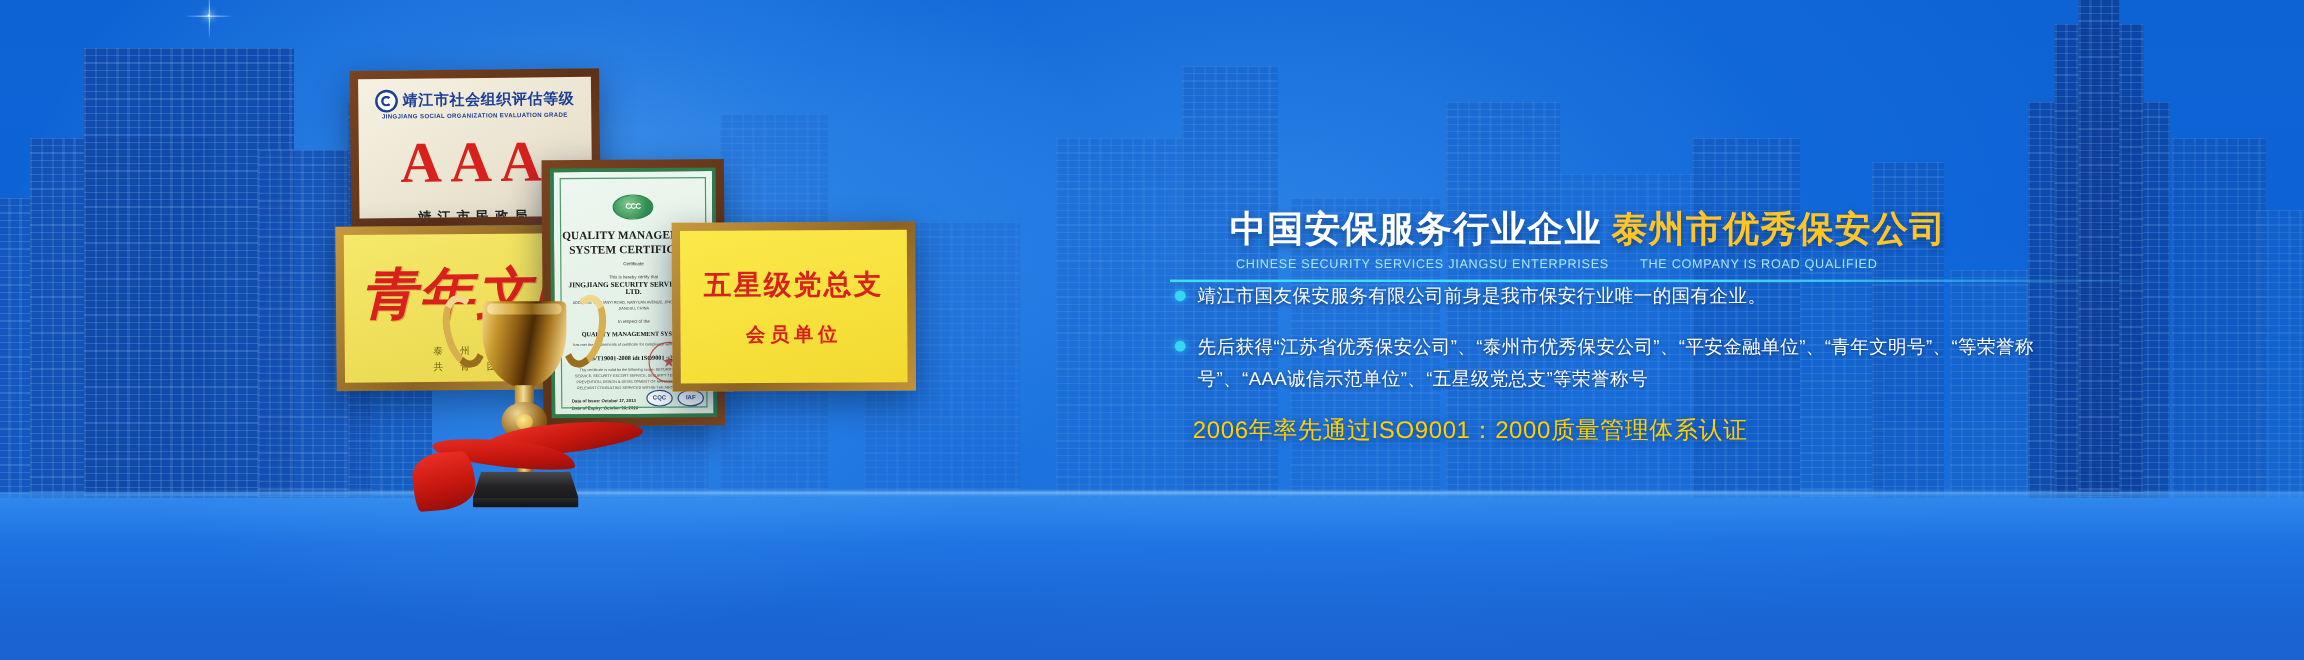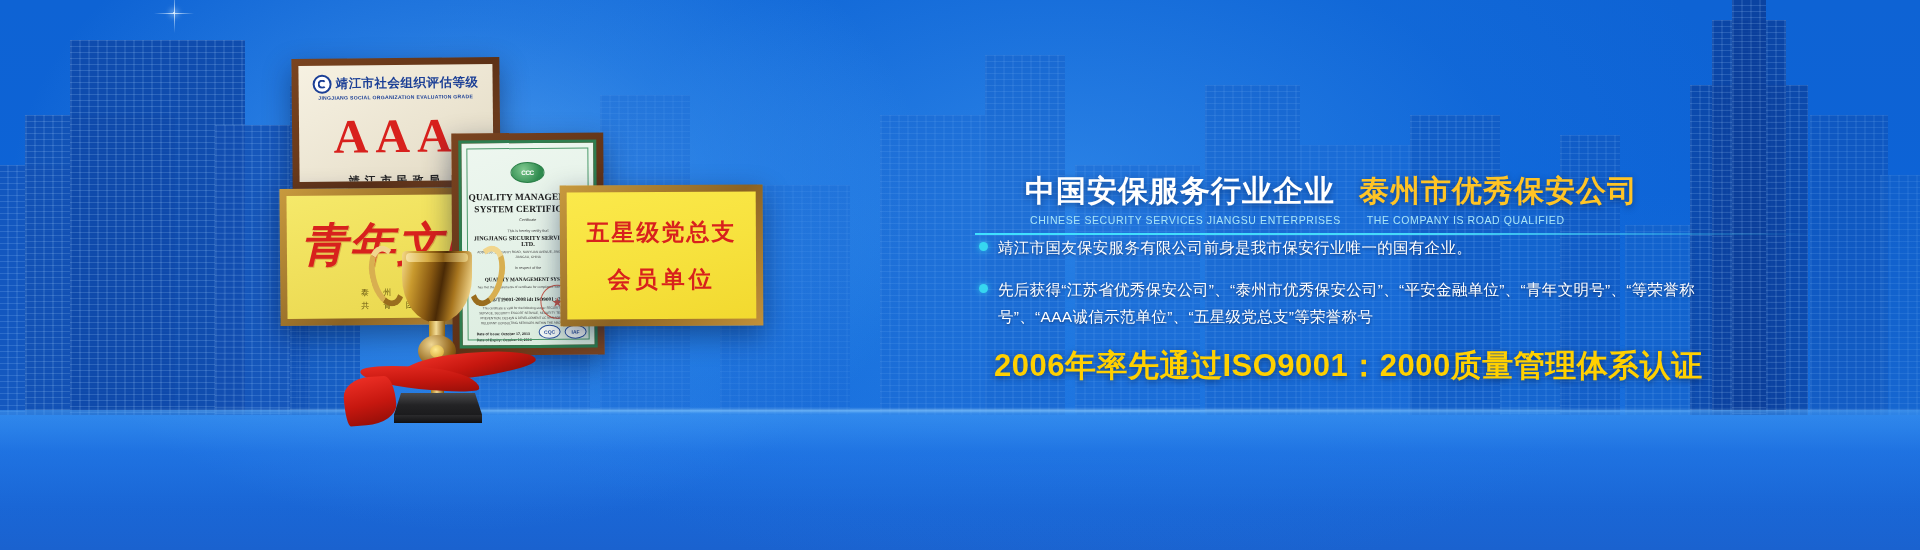--- a/index.html
+++ b/index.html
@@ -108,21 +108,21 @@
                text-shadow:1px 1px 0 rgba(150,20,10,.25); }
   .youth-small { font-size:8px; color:#6b5a13; letter-spacing:6px; text-align:center;
                  margin-top:20px; line-height:1.6; }
 
   
   #plq-assoc { left:560px; top:185px; width:203px; height:141px; transform:rotate(-0.3deg); }
   #plq-assoc .inner { background:linear-gradient(165deg,#fbe94b,#f7e23e 50%,#f2d92f);
                       display:flex; flex-direction:column; align-items:center; justify-content:center; gap:16px; }
   .assoc-l1 { font-size:23px; color:#d8211d; font-weight:bold; letter-spacing:2px;
               font-family:"Liberation Serif","DejaVu Serif",serif; }
-  .assoc-l2 { font-size:23px; color:#d8211d; font-weight:bold; letter-spacing:4px;
+  .assoc-l2 { font-size:16px; color:#d8211d; font-weight:bold; letter-spacing:4px;
               font-family:"Liberation Serif","DejaVu Serif",serif;text-align:center; }
 
   
   #trophy { position:absolute; left:372px; top:243px; width:130px; height:190px; }
   .cup-bowl { position:absolute; left:30px; top:8px; width:70px; height:72px;
               background:linear-gradient(100deg,#f4d98a 0%,#c99a2e 18%,#8a5a12 40%,#4a2a06 55%,#a8761f 72%,#f0d489 92%);
               border-radius:6px 6px 46px 46px/6px 6px 60px 60px; }
   .cup-bowl::after { content:""; position:absolute; left:4px; top:2px; right:4px; height:9px;
               background:linear-gradient(90deg,#f7e3a4,#d7ad45 35%,#8c6018 60%,#e9cf82);
               border-radius:4px; }
@@ -151,37 +151,37 @@
   .rb1 { left:52px; top:2px; width:140px; height:25px; border-radius:40% 60% 50% 50%/70% 60% 40% 30%;
          transform:rotate(-7deg); }
   .rb2 { left:16px; top:16px; width:120px; height:22px; border-radius:60% 40% 50% 50%/50% 70% 30% 50%;
          transform:rotate(6deg); }
   .rb3 { left:0px; top:26px; width:52px; height:48px; border-radius:50% 20% 60% 10%/40% 60% 40% 60%;
          transform:rotate(-4deg); }
 
   
   #copy { position:absolute; left:975px; top:0; width:900px; height:550px; }
 
-  .head-row { display:flex; align-items:center; gap:24px; margin-top:171px; margin-left:50px; }
+  .head-row { display:flex; align-items:center; gap:8px; margin-top:171px; margin-left:50px; }
   .head-white { font-size:30px; font-weight:bold; color:#ffffff; letter-spacing:1px;
                 text-shadow:0 2px 6px rgba(0,25,70,.5); }
   .head-gold  { font-size:30px; font-weight:bold; color:#ffc425; letter-spacing:1px;
                 text-shadow:0 2px 6px rgba(0,25,70,.5); }
   .sub-row { display:flex; gap:26px; margin-left:55px; margin-top:2px; }
   .sub-en { font-size:10.5px; color:#a8e4f7; letter-spacing:.6px; }
   .rule { height:1.6px; margin-top:7px; width:840px;
           background:linear-gradient(90deg,#3fe0ff 0%,#46d9fb 55%,rgba(70,217,251,.15) 92%,rgba(70,217,251,0) 100%); }
 
   .bullets { margin-top:0; margin-left:4px; }
   .bullet { display:flex; align-items:flex-start; gap:10px; margin-bottom:16px; }
   .dot { width:9px; height:9px; border-radius:50%; background:#36d7f0; flex:none; margin-top:7px;
          box-shadow:0 0 6px rgba(54,215,240,.8); }
   .btxt { font-size:15.5px; color:#ffffff; line-height:1.72; letter-spacing:.3px;
           text-shadow:0 1px 3px rgba(0,20,60,.6); }
-  .hl { margin-top:-2px; margin-left:19px; font-size:31px; font-weight:bold; color:#ffd000;
+  .hl { margin-top:-2px; margin-left:19px; font-size:20px; font-weight:normal; color:#ffd000;
         letter-spacing:.5px; text-shadow:0 2px 6px rgba(0,25,70,.55); white-space:nowrap; }
 </style>
 </head>
 <body>
 
 <div id="banner">
 
   <div class="city">
 
     <div class="bld" style="left:-20px;width:120px;height:250px;background-color:#1455bb;opacity:.85;"></div>

